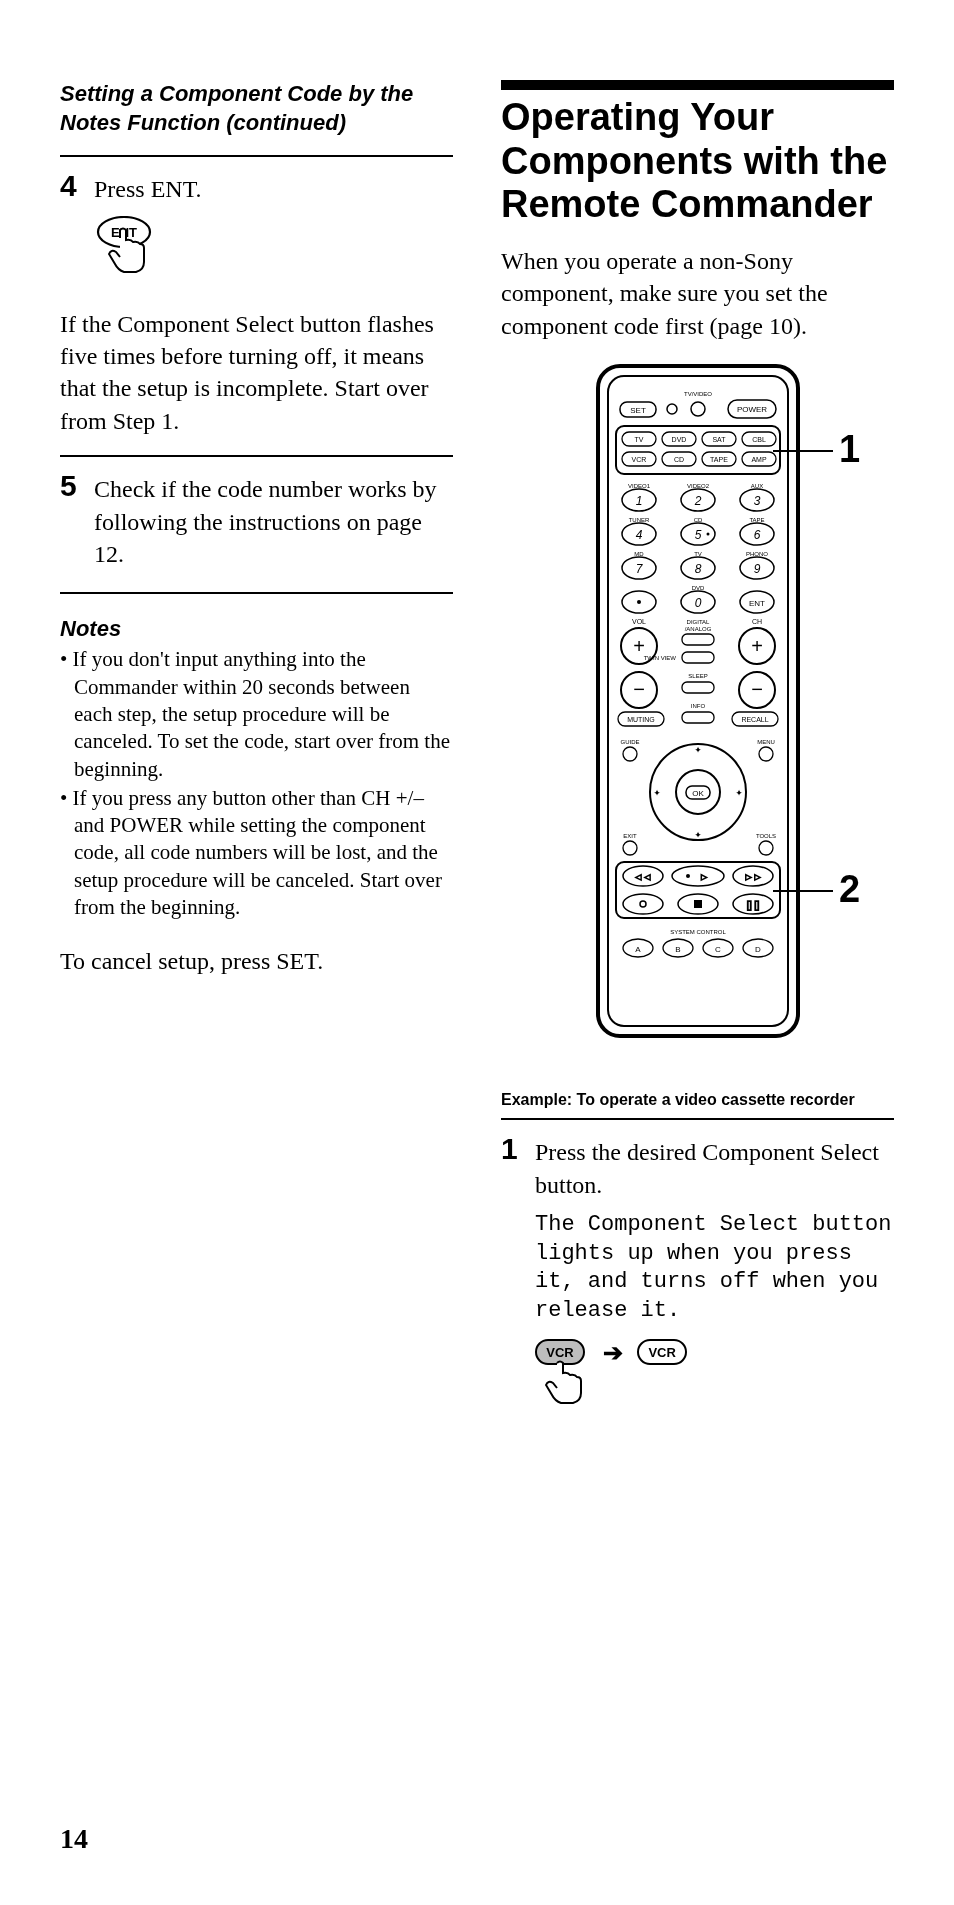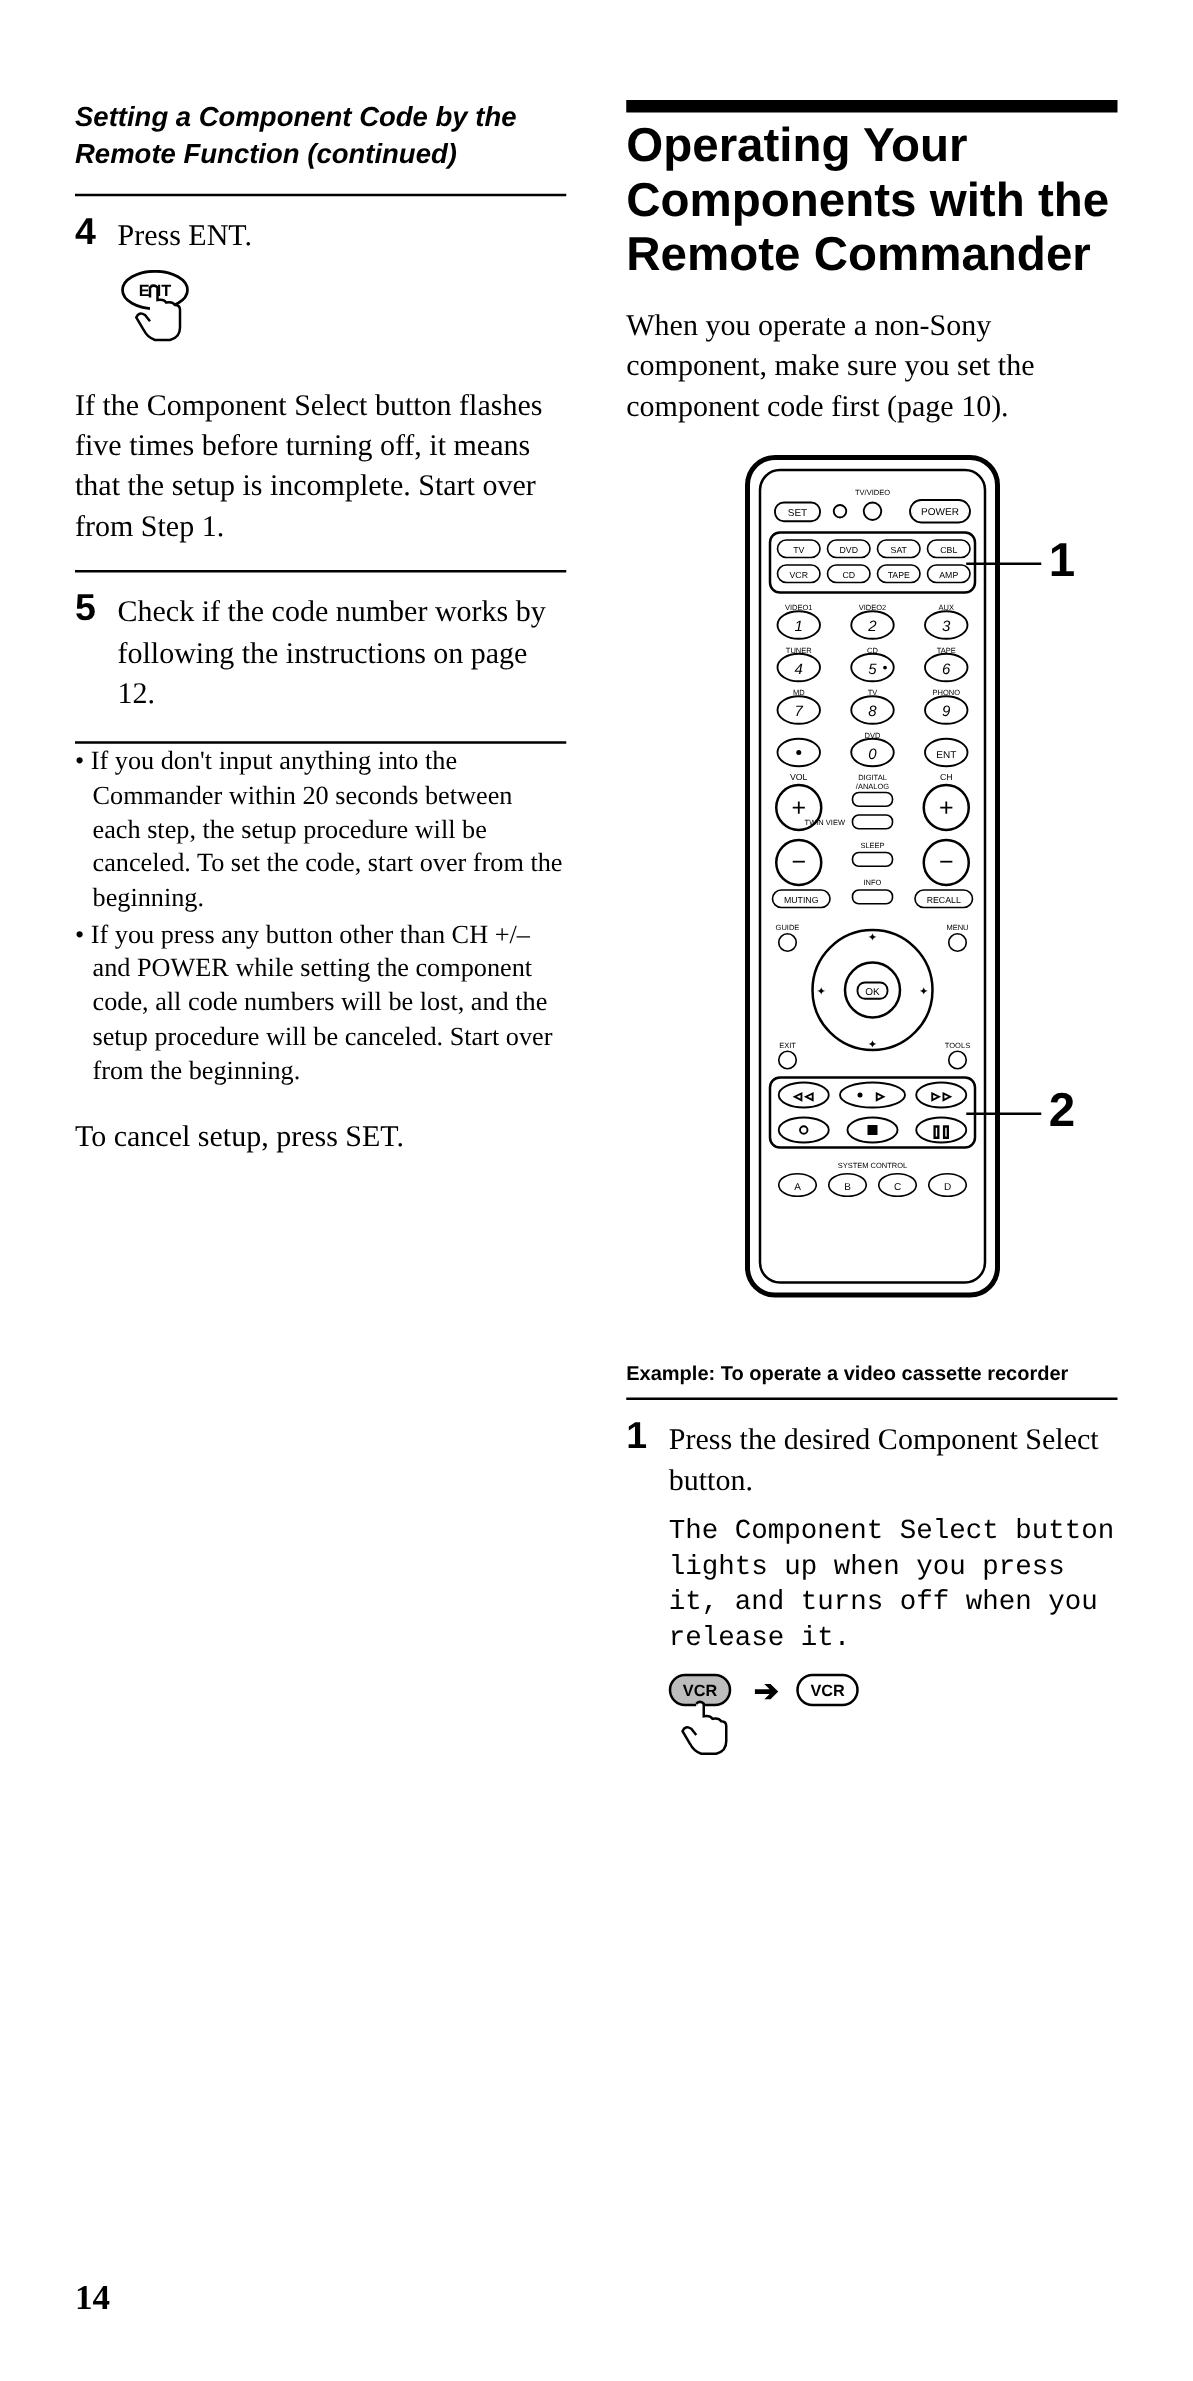--- a/index.html
+++ b/index.html
@@ -175,21 +175,21 @@
     background: #000;
   }
 </style>
 </head>
 <body>
 
 <div class="columns">
 
   <div class="col">
 
-    <div class="section-continued">Setting a Component Code by the Remote Function (continued)</div>
+    <div class="section-continued">Setting a Component Code by the Notes Function (continued)</div>
 
     <div class="step-rule-top">
       <div class="step">
         <div class="step-num">4</div>
         <div class="step-body">Press ENT.</div>
       </div>
 
       <div class="ent-graphic">
         <svg width="70" height="70" viewBox="0 0 70 70">
           <ellipse cx="30" cy="16" rx="26" ry="15" fill="none" stroke="#000" stroke-width="2.2"></ellipse>
@@ -206,20 +206,21 @@
       <div class="para">If the Component Select button flashes five times before turning off, it means that the setup is incomplete. Start over from Step 1.</div>
     </div>
 
     <div class="step-rule-both" style="margin-top:18px;">
       <div class="step">
         <div class="step-num">5</div>
         <div class="step-body">Check if the code number works by following the instructions on page 12.</div>
       </div>
     </div>
 
+    <div class="notes-head">Notes</div>
     <ul class="notes-list">
       <li>If you don't input anything into the Commander within 20 seconds between each step, the setup procedure will be canceled. To set the code, start over from the beginning.</li>
       <li>If you press any button other than CH +/– and POWER while setting the component code, all code numbers will be lost, and the setup procedure will be canceled. Start over from the beginning.</li>
     </ul>
 
     <div class="cancel">To cancel setup, press SET.</div>
   </div>
 
   <div class="col">
     <div class="top-bar"></div>

